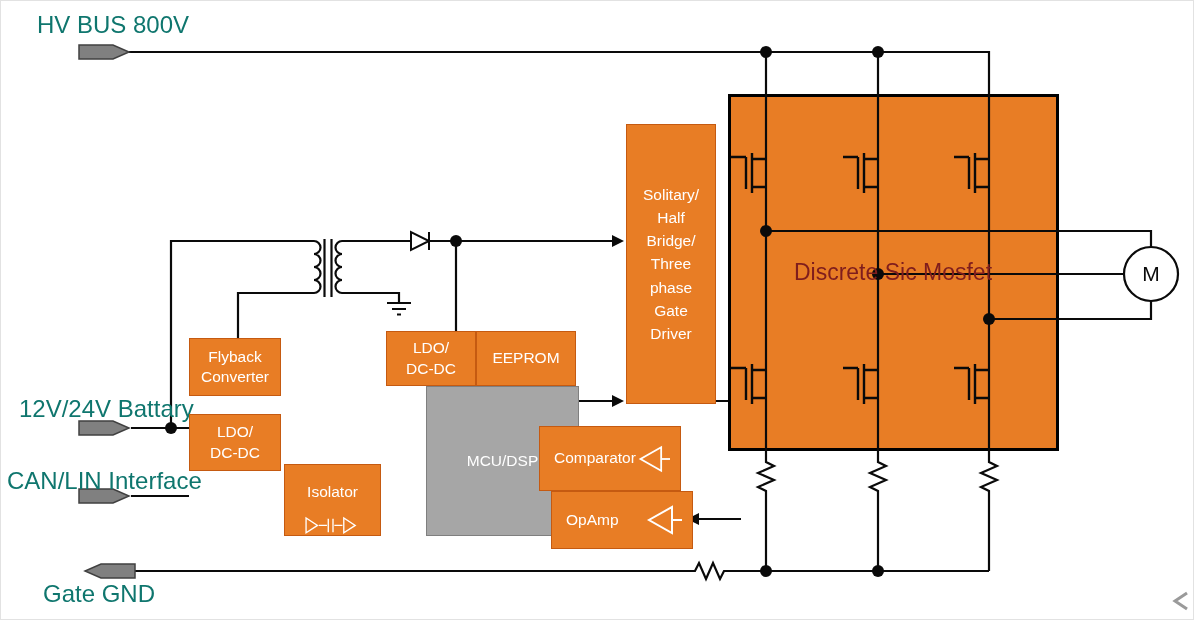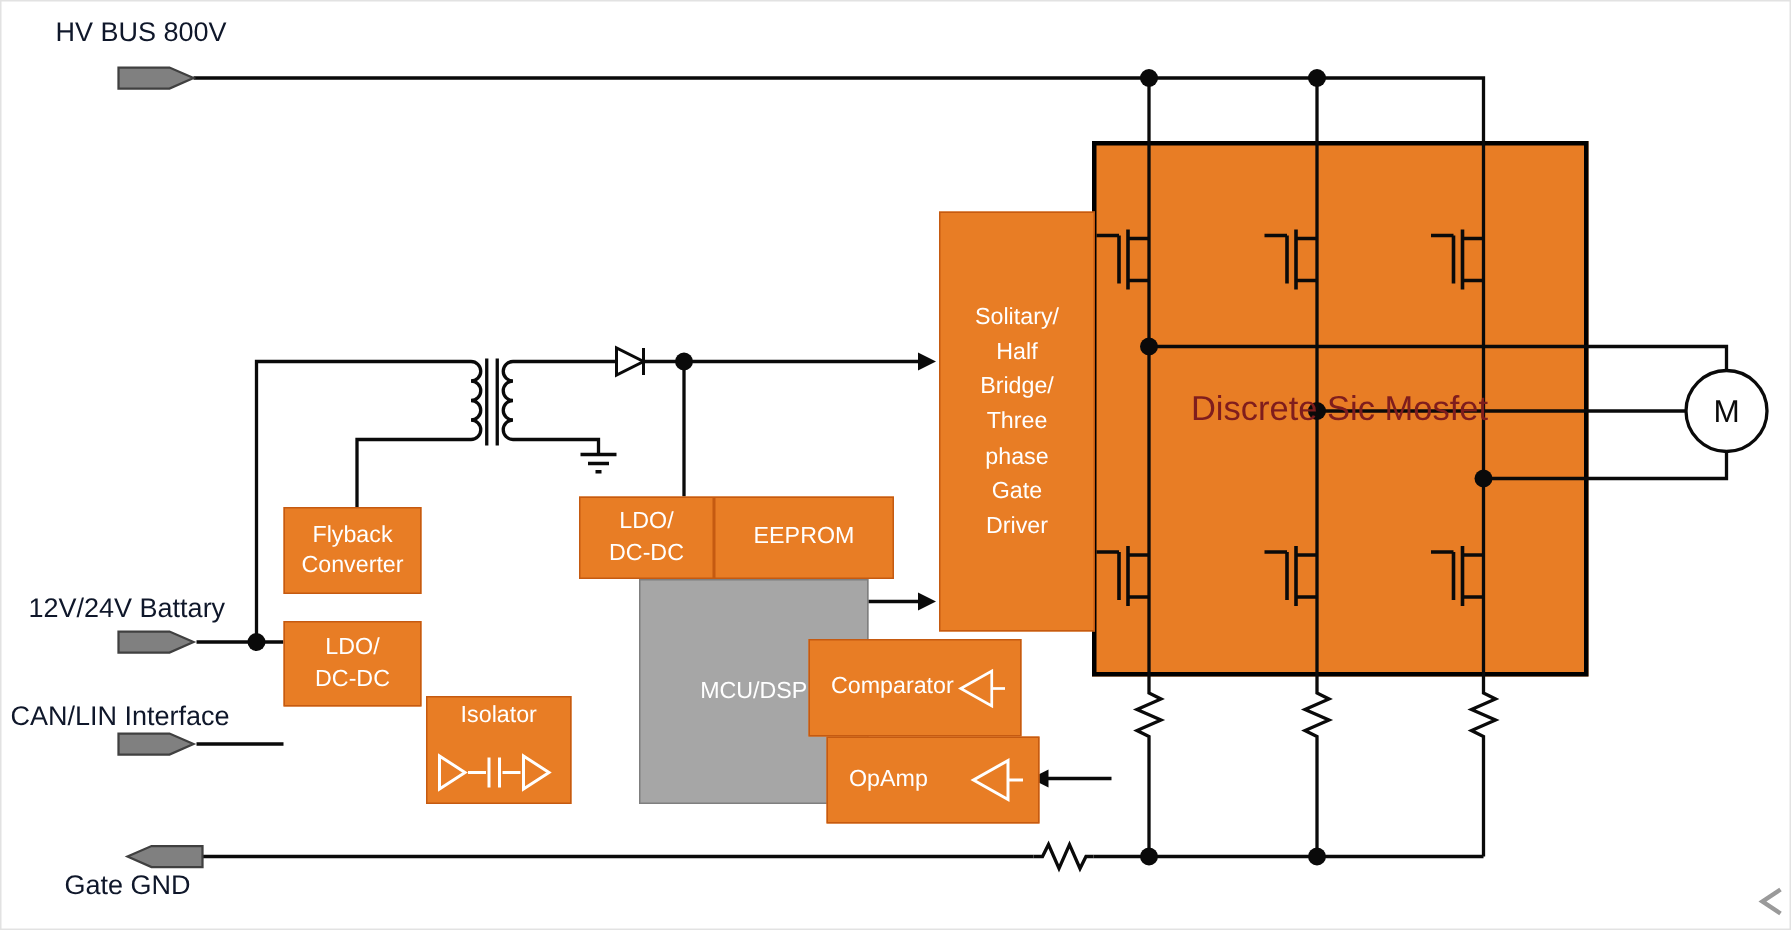--- a/index.html
+++ b/index.html
@@ -12,24 +12,24 @@
     position:absolute;left:727px;top:93px;width:331px;height:357px;
     background:#E87D25;border:3px solid #000;box-sizing:border-box;z-index:1;
   }
   svg.wires{position:absolute;left:0;top:0;z-index:2;}
   .block{
     position:absolute;z-index:3;display:flex;align-items:center;justify-content:center;
     background:#E87D25;border:1.6px solid #C55A11;box-sizing:border-box;
     color:#fff;font-size:15.5px;line-height:1.3;text-align:center;white-space:pre-line;
   }
   .block.gray{background:#A6A6A6;border-color:#7F7F7F;margin-left:40px;}
-  .block.col{flex-direction:column;justify-content:flex-start;padding-top:2px;gap:14px;}
+  .block.col{flex-direction:column;justify-content:flex-start;padding-top:17px;gap:14px;}
   .block.row{justify-content:space-between;padding:0 10px 0 14px;}
   .gate-driver{line-height:1.5;}
-  .lbl{position:absolute;z-index:3;color:#0f172a;font-size:18px;white-space:nowrap;}
+  .lbl{position:absolute;z-index:3;color:#0f766e;font-size:24px;white-space:nowrap;}
   .diag-title{
     position:absolute;z-index:3;left:742px;top:258px;width:300px;text-align:center;
     color:#7f1d1d;font-size:23px;white-space:nowrap;
   }
 </style>
 </head>
 <body>
 
 <div id="canvas">
 
@@ -160,21 +160,21 @@
         <polygon points="3,3 3,25 20,14"></polygon>
         <path d="M22,14 H34 M36,4 V24 M43,4 V24 M45,14 H57"></path>
         <polygon points="59,3 59,25 76,14"></polygon>
       </g>
     </svg>
   </div>
 
   <div class="block" style="left:385px;top:330px;width:90px;height:55px">LDO/
 DC-DC</div>
 
-  <div class="block" style="left:475px;top:330px;width:120px;height:55px">EEPROM</div>
+  <div class="block" style="left:475px;top:330px;width:100px;height:55px">EEPROM</div>
 
   <div class="block gray" style="left:385px;top:385px;width:153px;height:150px">MCU/DSP</div>
 
   <div class="block row" style="left:538px;top:425px;width:142px;height:65px">
     <span>Comparator</span>
     <svg width="38" height="30" viewBox="0 0 38 30">
       <g stroke="#fff" stroke-width="2" fill="none">
         <polygon points="28,2 28,28 5,15"></polygon>
           <path d="M28,15 H38"></path>
       </g>
@@ -184,21 +184,21 @@
   <div class="block row" style="left:550px;top:490px;width:142px;height:58px">
     <span>OpAmp</span>
     <svg width="38" height="30" viewBox="0 0 38 30">
       <g stroke="#fff" stroke-width="2" fill="none">
         <polygon points="28,2 28,28 5,15"></polygon>
           <path d="M28,15 H38"></path>
       </g>
     </svg>
   </div>
 
-  <div class="block gate-driver" style="left:625px;top:140px;width:104px;height:280px">Solitary/
+  <div class="block gate-driver" style="left:625px;top:123px;width:90px;height:280px">Solitary/
 Half
 Bridge/
 Three
 phase
 Gate
 Driver</div>
 
 </div>
 
 </body></html>

